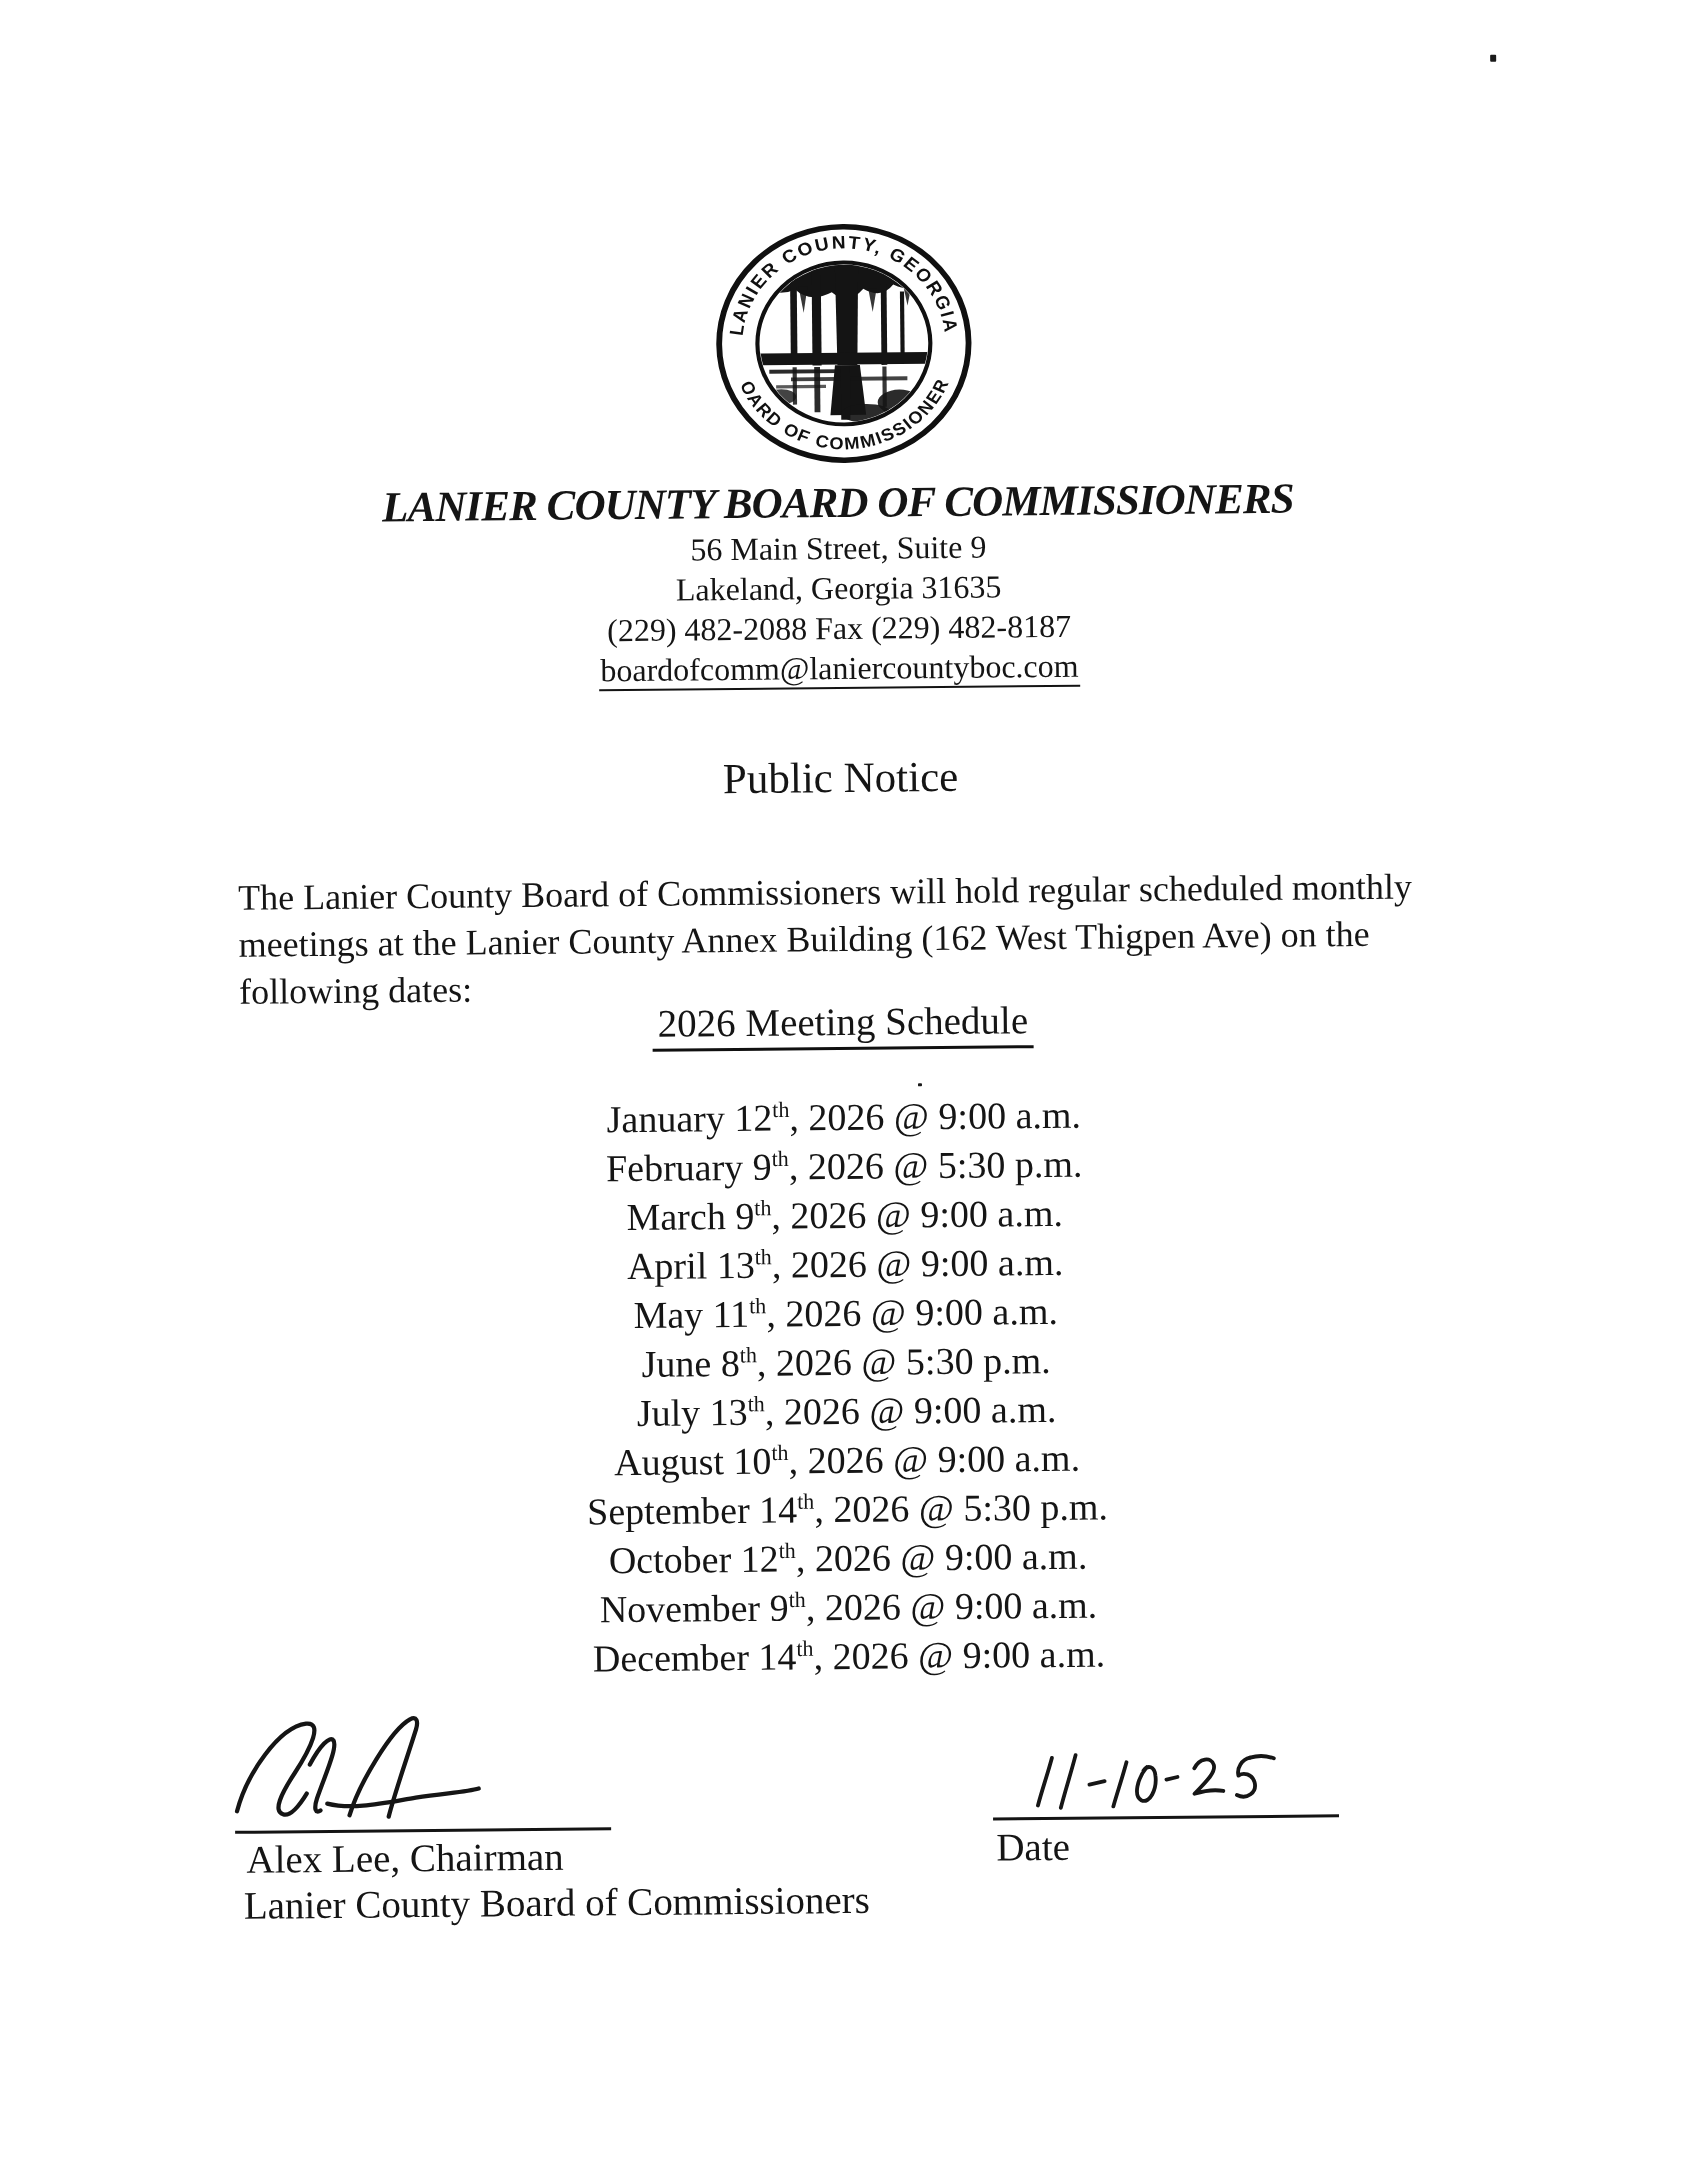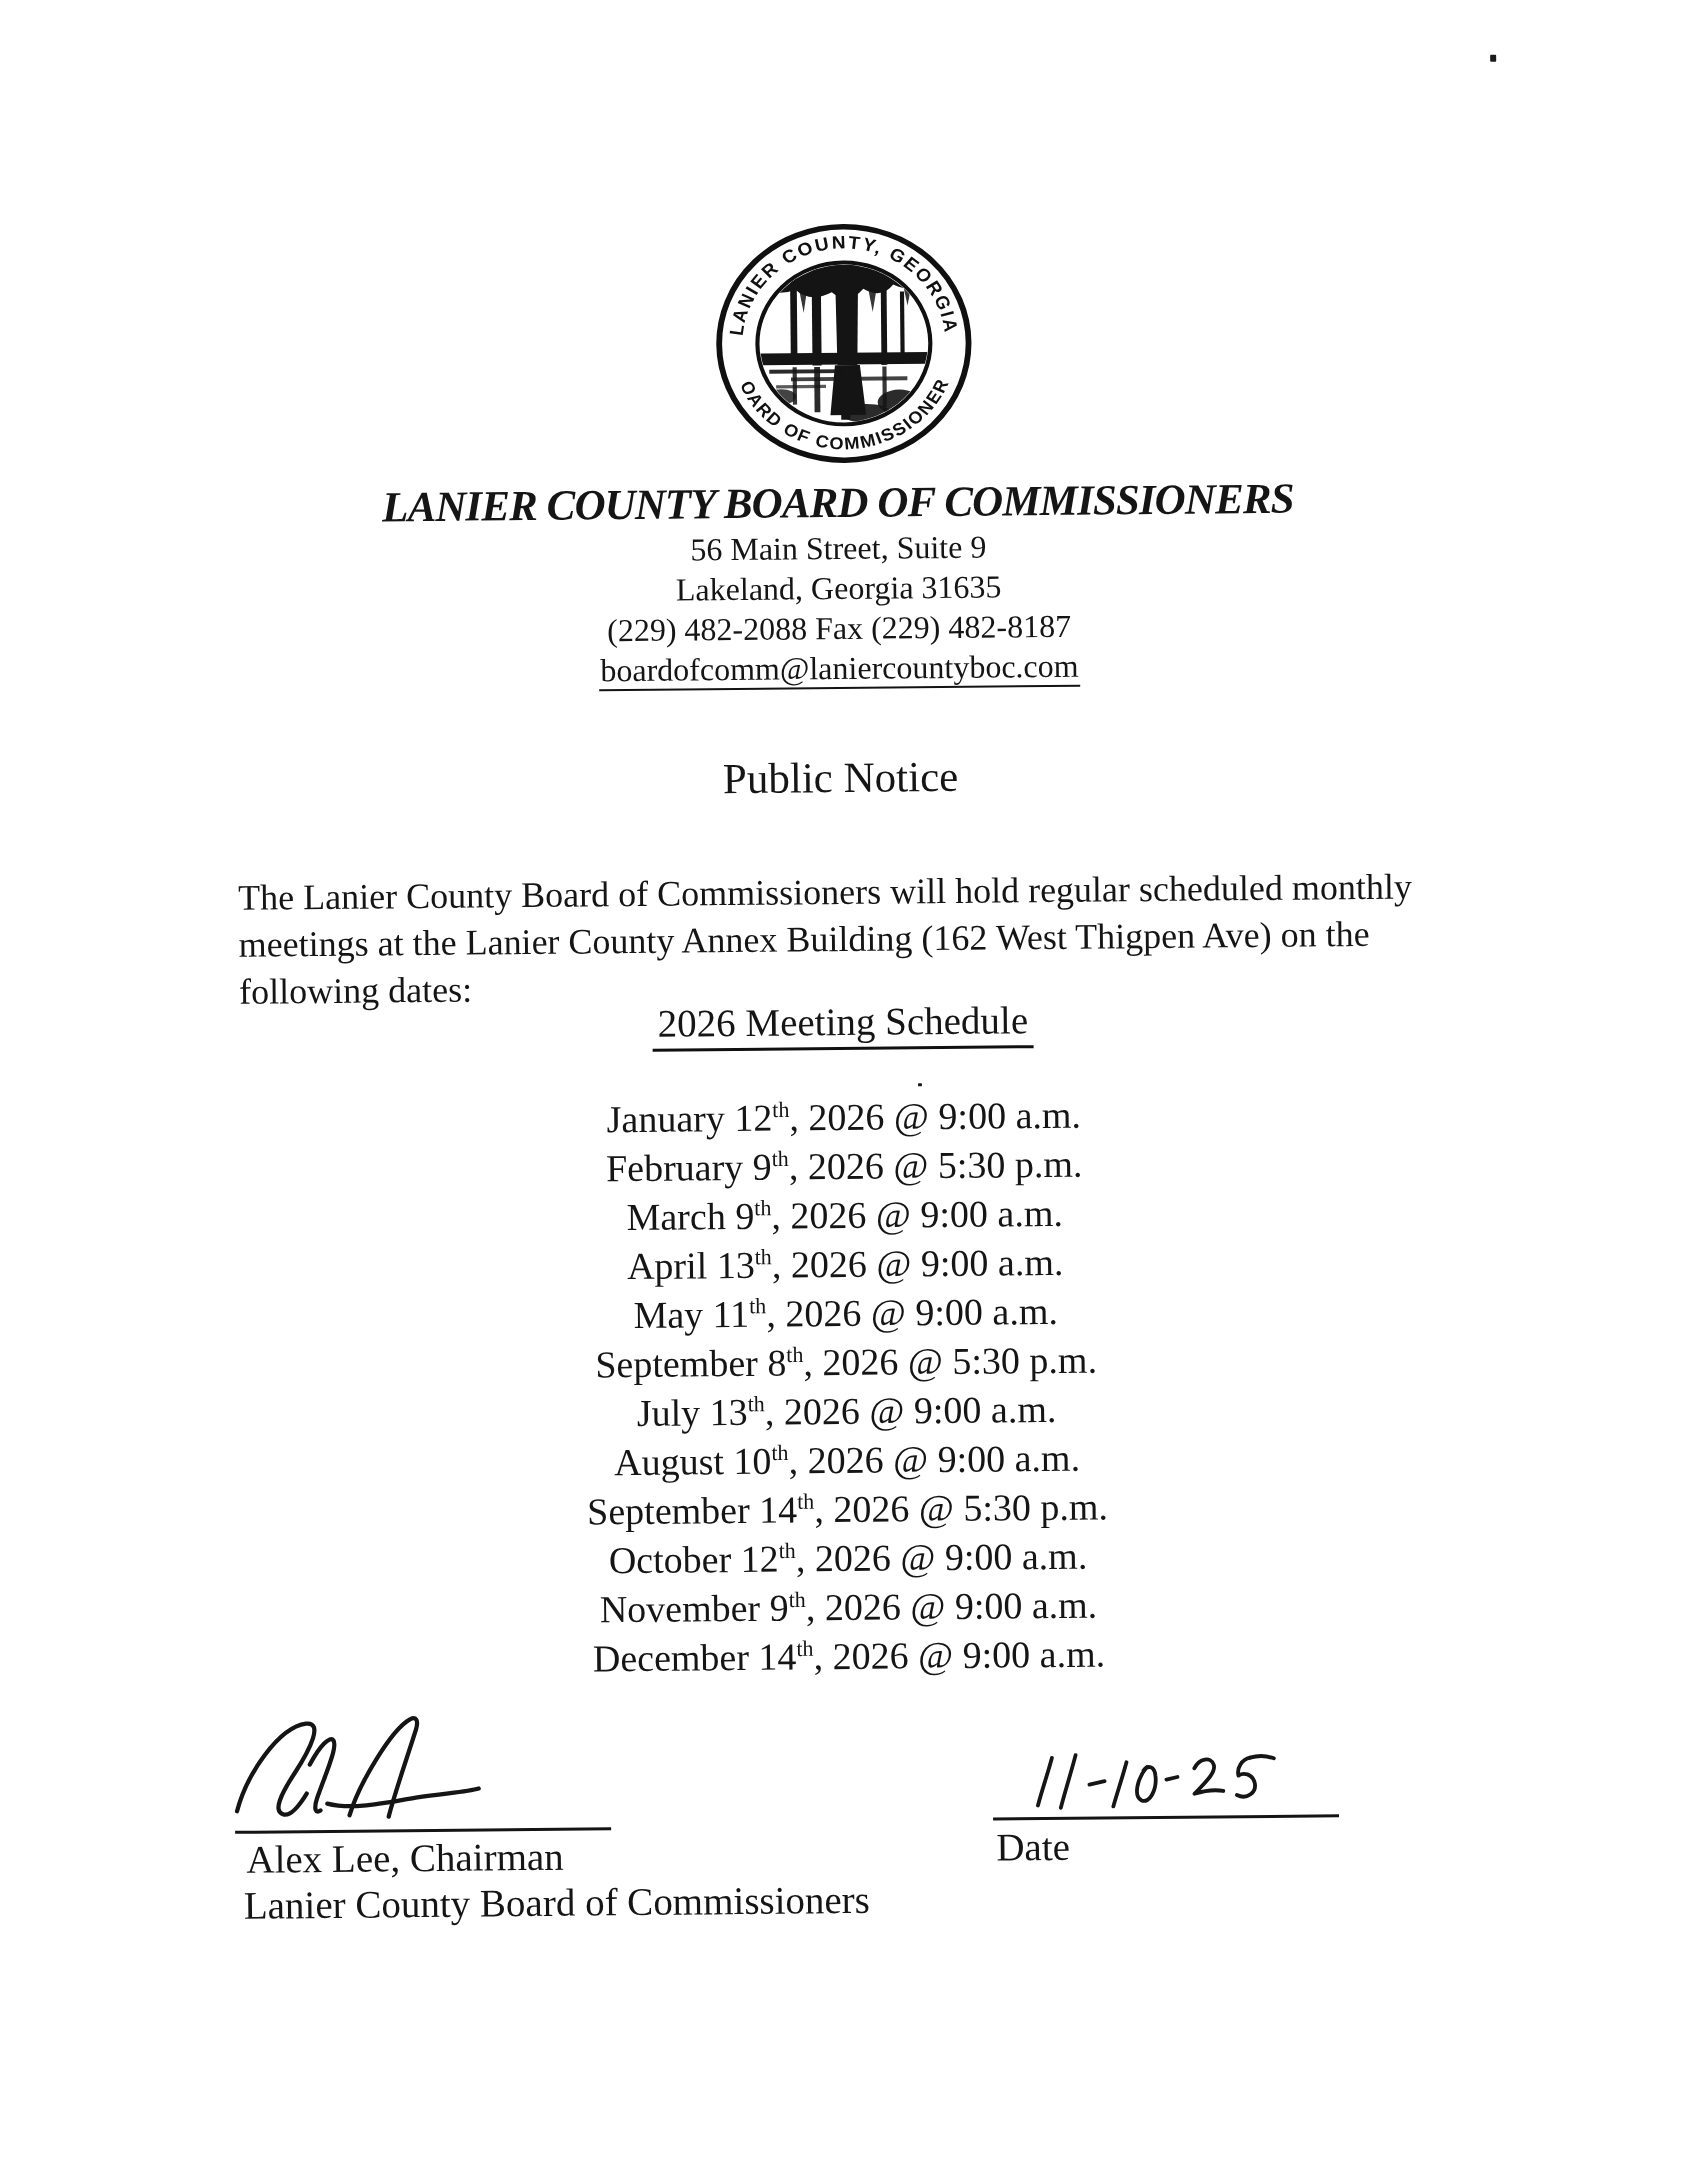--- a/index.html
+++ b/index.html
@@ -117,21 +117,21 @@
     <div class="sched-head">
       <span>2026 Meeting Schedule</span>
     </div>
 
     <div class="meetings">
         <div class="meeting-line"><span>January 12</span><sup>th</sup><span>, 2026 @ 9:00 a.m.</span></div>
         <div class="meeting-line"><span>February 9</span><sup>th</sup><span>, 2026 @ 5:30 p.m.</span></div>
         <div class="meeting-line"><span>March 9</span><sup>th</sup><span>, 2026 @ 9:00 a.m.</span></div>
         <div class="meeting-line"><span>April 13</span><sup>th</sup><span>, 2026 @ 9:00 a.m.</span></div>
         <div class="meeting-line"><span>May 11</span><sup>th</sup><span>, 2026 @ 9:00 a.m.</span></div>
-        <div class="meeting-line"><span>September 8</span><sup>th</sup><span>, 2026 @ 5:30 p.m.</span></div>
+        <div class="meeting-line"><span>June 8</span><sup>th</sup><span>, 2026 @ 5:30 p.m.</span></div>
         <div class="meeting-line"><span>July 13</span><sup>th</sup><span>, 2026 @ 9:00 a.m.</span></div>
         <div class="meeting-line"><span>August 10</span><sup>th</sup><span>, 2026 @ 9:00 a.m.</span></div>
         <div class="meeting-line"><span>September 14</span><sup>th</sup><span>, 2026 @ 5:30 p.m.</span></div>
         <div class="meeting-line"><span>October 12</span><sup>th</sup><span>, 2026 @ 9:00 a.m.</span></div>
         <div class="meeting-line"><span>November 9</span><sup>th</sup><span>, 2026 @ 9:00 a.m.</span></div>
         <div class="meeting-line"><span>December 14</span><sup>th</sup><span>, 2026 @ 9:00 a.m.</span></div>
       </div>
 
     <svg class="sig-svg" viewBox="0 0 360 135" fill="none" stroke="#151515" stroke-width="5" stroke-linecap="round" stroke-linejoin="round">
       <path d="M14 112 C 26 68, 64 14, 96 10 C 116 8, 102 38, 82 68 C 66 92, 56 112, 68 116 C 76 119, 86 108, 96 92"></path>

